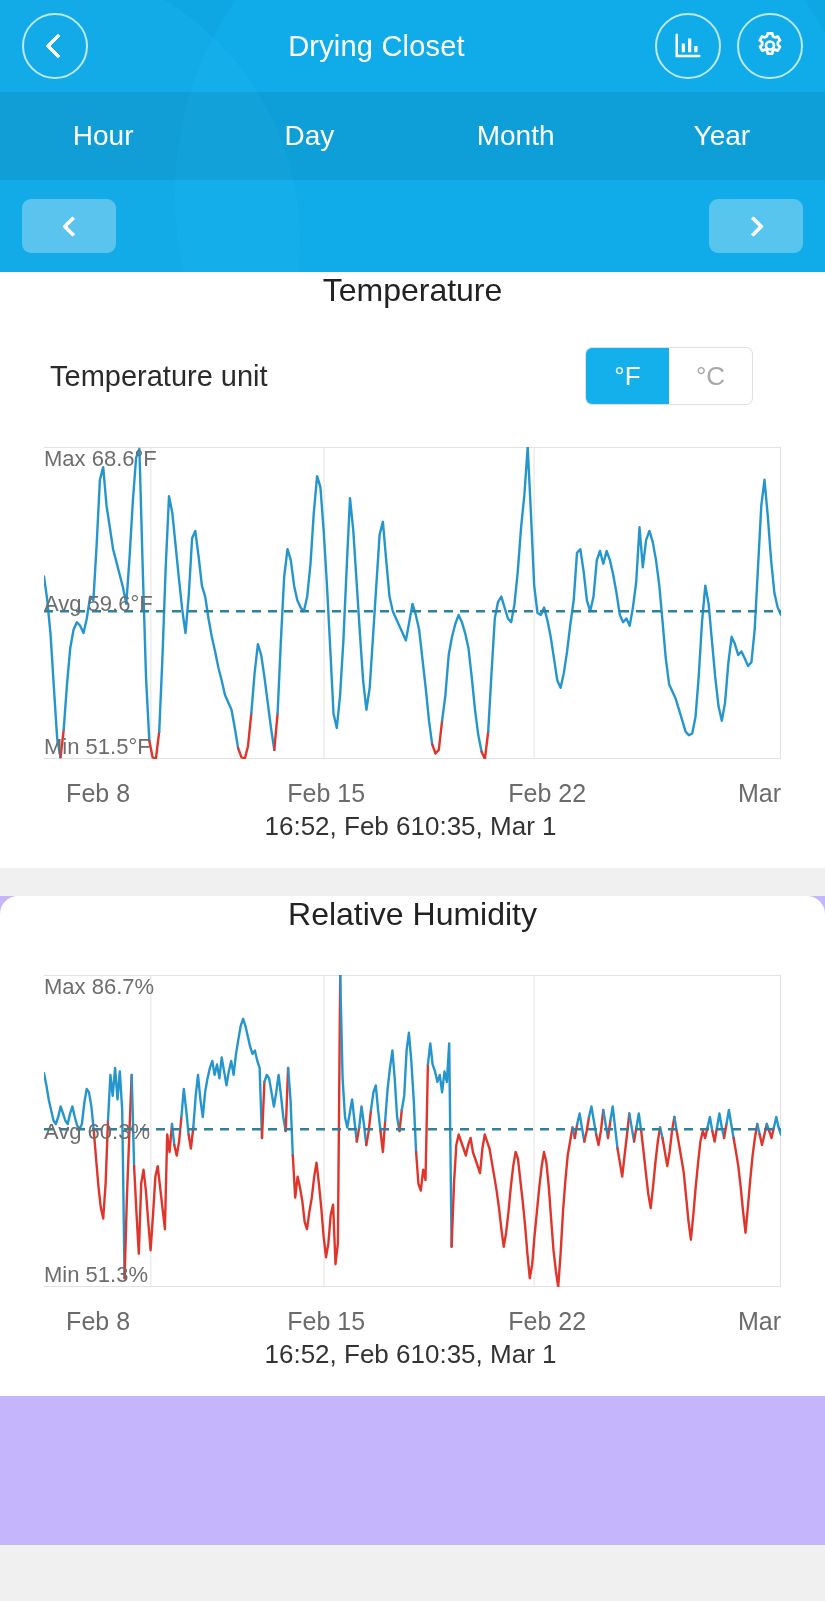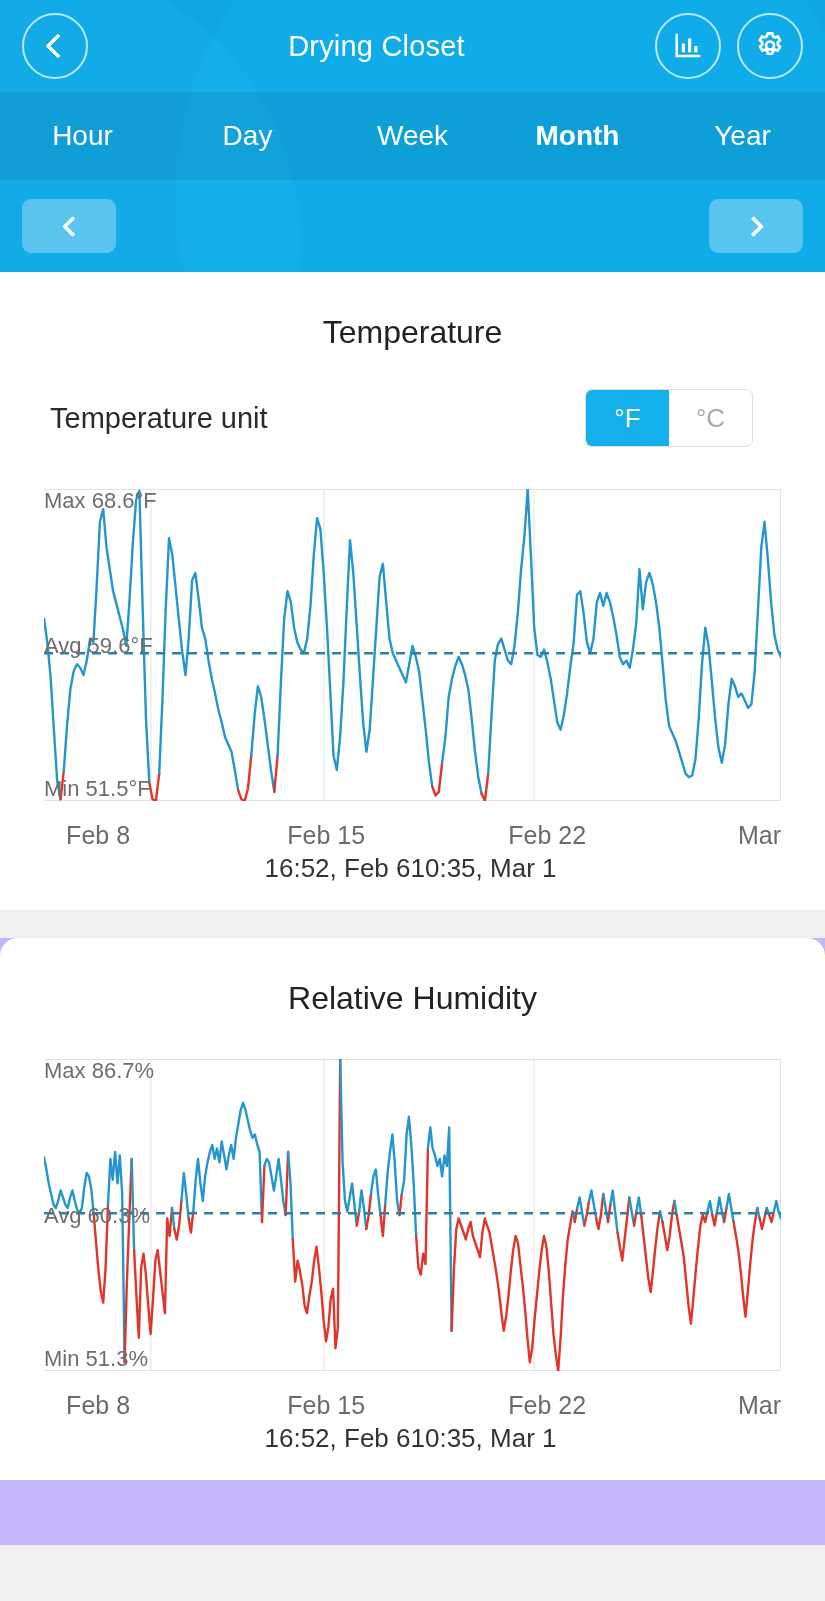--- a/index.html
+++ b/index.html
@@ -75,21 +75,21 @@
     background: rgba(0,0,0,.07);
   }
   .tab {
     flex: 1 1 0;
     text-align: center;
     color: #ffffff;
     font-size: 28px;
     cursor: pointer;
     line-height: 88px;
   }
-  .tab.active { font-weight: 700; }
+  .tab.active { font-weight: 400; }
 
   
   .pager {
     position: relative; z-index: 3;
     height: 92px;
     display: flex; align-items: center; justify-content: space-between;
     padding: 0 22px;
   }
   .pager-btn {
     width: 94px; height: 54px;
@@ -107,21 +107,20 @@
     padding: 0 0 26px 0;
     position: relative;
   }
   .card.second { border-radius: 18px 18px 0 0; margin-top: 20px; }
   .gap { height: 28px; background: #f0f0f0; }
 
   .card-title {
     text-align: center;
     font-size: 32px;
     color: #222222;
-    padding-top: 42px;
     padding-bottom: 6px;
   }
   .unit-row {
     display: flex; align-items: center; justify-content: space-between;
     padding: 32px 72px 0 50px;
   }
   .unit-label { font-size: 29px; color: #2b2b2b; }
   .seg {
     display: flex;
     width: 168px; height: 58px;
@@ -196,21 +195,20 @@
             <path fill="none" stroke="#fff" stroke-width="2" stroke-linejoin="round" d="M10.3 2.5h3.4l.45 2.2 1.55.9 2.1-.8 1.7 2.95-1.65 1.5v1.8l1.65 1.5-1.7 2.95-2.1-.8-1.55.9-.45 2.2h-3.4l-.45-2.2-1.55-.9-2.1.8-1.7-2.95 1.65-1.5v-1.8L4.3 7.75l1.7-2.95 2.1.8 1.55-.9z"></path>
             <circle cx="12" cy="11.6" r="3" fill="none" stroke="#fff" stroke-width="2"></circle>
           </svg>
         </div>
       </div>
     </div>
 
     <div class="tabs">
       <div class="tab">Hour</div>
       <div class="tab">Day</div>
-      <div class="tab">Week</div>
       <div class="tab active">Month</div>
       <div class="tab">Year</div>
     </div>
 
     <div class="pager">
       <div class="pager-btn">
         <span class="chev left"></span>
       </div>
       <div class="pager-btn">
         <span class="chev right"></span>

